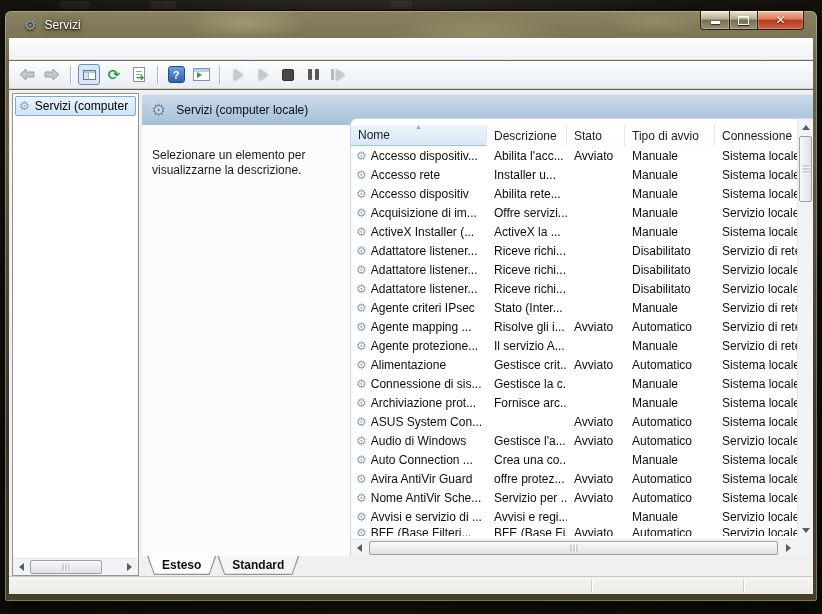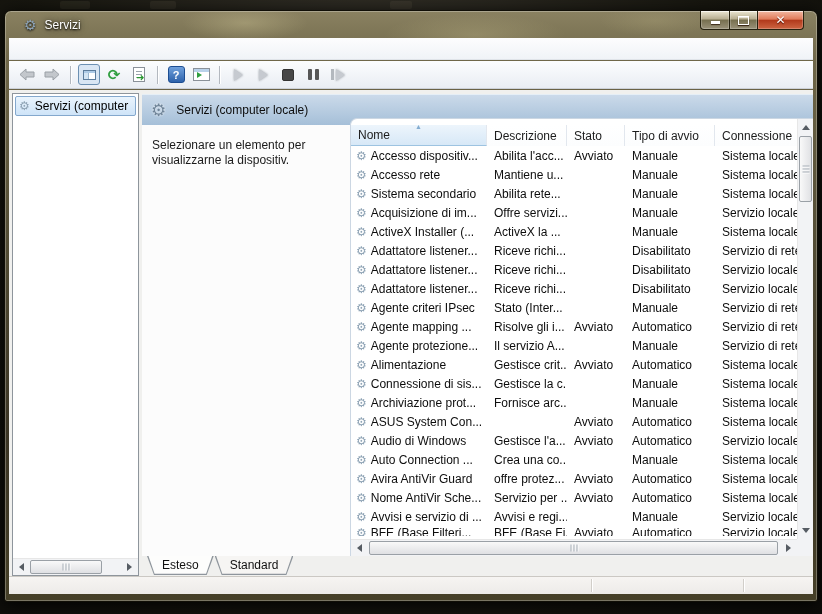--- a/index.html
+++ b/index.html
@@ -69,21 +69,21 @@
   .tree-item{margin:2px;padding:2px 3px;display:flex;align-items:center;gap:5px;
     background:linear-gradient(#eaf4fd,#cfe4f8);border:1px solid #84a8cd;border-radius:2px;
     font-size:12px;color:#000;white-space:nowrap;overflow:hidden;}
   .gear{color:#8da2b4;line-height:1;flex:none;}
   .main-pane{flex:1;margin-left:3px;display:flex;flex-direction:column;min-width:0;}
   .band{height:30px;flex:none;margin-top:1px;background:linear-gradient(#cbdaea,#a5bfd8);
     border-top:1px solid #e5eef6;display:flex;align-items:center;padding-left:9px;gap:10px;
     font-size:12px;color:#0d0d0d;}
   .band .gear{font-size:17px;color:#70859a;text-shadow:0 0 2px #fff;}
   .pane-body{flex:1;position:relative;background:#fcfcfc;min-height:0;}
-  .description{position:absolute;left:10px;top:13px;font-size:12px;line-height:15px;color:#1a1a1a;}
+  .description{position:absolute;left:10px;top:23px;font-size:12px;line-height:15px;color:#1a1a1a;}
   
   .table-block{position:absolute;left:208px;top:-7px;right:0;bottom:0;background:#fff;
     border-top:1px solid #ccd7e3;border-left:1px solid #ccd7e3;border-top-left-radius:7px;
     display:grid;grid-template-columns:1fr 16px;grid-template-rows:1fr 17px;overflow:hidden;}
   .list-area{grid-column:1;grid-row:1;display:flex;flex-direction:column;overflow:hidden;padding-top:6px;min-height:0;}
   .header-row{height:21px;flex:none;display:flex;}
   .hcell{border-right:1px solid #e2e7ee;display:flex;align-items:center;padding-left:7px;
     font-size:12px;color:#1c1c1c;position:relative;box-sizing:border-box;background:linear-gradient(#ffffff,#fcfdfe);}
   .c-name{width:136px;flex:none;}
   .c-desc{width:80px;flex:none;}
@@ -109,21 +109,21 @@
   .tri-left{border-top:4px solid transparent;border-bottom:4px solid transparent;border-right:5px solid #565c63;}
   .tri-right{border-top:4px solid transparent;border-bottom:4px solid transparent;border-left:5px solid #565c63;}
   .thumb-v{position:absolute;left:1px;right:1px;background:linear-gradient(90deg,#f9f9f9,#e0e1e4);border:1px solid #9aa0a6;border-radius:2px;box-sizing:border-box;}
   .thumb-h{position:absolute;top:1px;bottom:1px;background:linear-gradient(#f9f9f9,#dfe0e3);border:1px solid #9aa0a6;border-radius:2px;box-sizing:border-box;}
   .grip-h{position:absolute;left:50%;top:50%;transform:translate(-50%,-50%);display:flex;gap:2px;}
   .grip-h i{width:1px;height:7px;background:#a7b0b8;box-shadow:1px 0 0 #fff;}
   .grip-v{position:absolute;left:50%;top:50%;transform:translate(-50%,-50%);display:flex;flex-direction:column;gap:2px;}
   .grip-v i{width:7px;height:1px;background:#a7b0b8;box-shadow:0 1px 0 #fff;}
   .panel-hscroll{position:absolute;left:0;right:0;bottom:0;height:17px;background:#f2f3f5;border-top:1px solid #e7e7e7;box-sizing:border-box;}
   
-  .tabs-row{height:20px;flex:none;display:flex;padding-left:5px;position:relative;}
+  .tabs-row{height:20px;flex:none;display:flex;padding-left:5px;position:relative;font-weight:bold;}
   .tab{position:relative;height:19px;margin-right:1px;}
   .tab .shape-outer{position:absolute;inset:0;background:#8e959c;clip-path:polygon(0 0,100% 0,calc(100% - 7px) 100%,7px 100%);}
   .tab .shape-inner{position:absolute;inset:0;background:#f6f5f3;clip-path:polygon(1.5px 0,calc(100% - 1.5px) 0,calc(100% - 7.6px) calc(100% - 1.2px),7.6px calc(100% - 1.2px));}
   .tab.selected .shape-inner{background:#fdfdfc;}
   .tab .label{position:relative;display:block;padding:2px 15px 0;font-size:12px;color:#101010;}
   .status-bar{position:absolute;left:4px;right:4px;bottom:7px;height:18px;
     background:linear-gradient(#f6f4f2,#edebe8);border-top:1px solid #cbc8c3;box-sizing:border-box;}
   .sb-div{position:absolute;top:2px;width:1px;height:13px;background:#d1cec9;box-shadow:1px 0 0 #fff;}
 </style>
 </head>
@@ -248,21 +248,21 @@
 
       <div class="main-pane">
         <div class="band">
           <span class="gear">⚙</span>
           <span>Servizi (computer locale)</span>
         </div>
 
         <div class="pane-body">
           <div class="description">
             <span>Selezionare un elemento per</span><br>
-            <span>visualizzarne la dispositiv.</span>
+            <span>visualizzarne la descrizione.</span>
           </div>
 
           <div class="table-block">
             <div class="list-area">
               <div class="header-row">
                 <div class="hcell c-name sorted">
                   <span class="sort-arrow">▲</span>
                   <span>Nome</span>
                 </div>
                 <div class="hcell c-desc">
@@ -288,30 +288,30 @@
     <span class="cell c-stato">Avviato</span>
     <span class="cell c-avvio">Manuale</span>
     <span class="cell c-conn">Sistema locale</span>
   </div>
 
   <div class="svc-row">
     <span class="cell c-name">
                       <span class="gear">⚙</span>
                       <span>Accesso rete</span>
                     </span>
-    <span class="cell c-desc">Mantiene u...</span>
-    <span class="cell c-stato"></span>
-    <span class="cell c-avvio">Manuale</span>
-    <span class="cell c-conn">Sistema locale</span>
-  </div>
-
-  <div class="svc-row">
-    <span class="cell c-name">
-                      <span class="gear">⚙</span>
-                      <span>Sistema secondario</span>
+    <span class="cell c-desc">Installer u...</span>
+    <span class="cell c-stato"></span>
+    <span class="cell c-avvio">Manuale</span>
+    <span class="cell c-conn">Sistema locale</span>
+  </div>
+
+  <div class="svc-row">
+    <span class="cell c-name">
+                      <span class="gear">⚙</span>
+                      <span>Accesso dispositiv</span>
                     </span>
     <span class="cell c-desc">Abilita rete...</span>
     <span class="cell c-stato"></span>
     <span class="cell c-avvio">Manuale</span>
     <span class="cell c-conn">Sistema locale</span>
   </div>
 
   <div class="svc-row">
     <span class="cell c-name">
                       <span class="gear">⚙</span>

